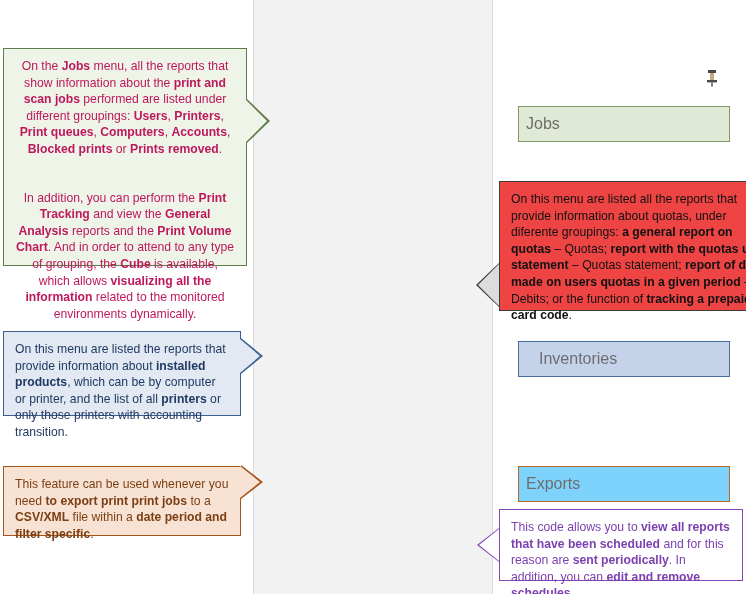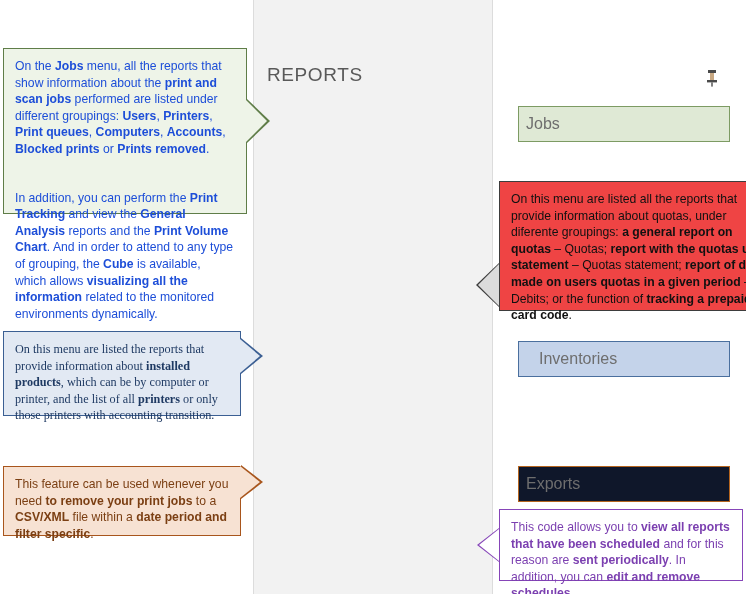--- a/index.html
+++ b/index.html
@@ -61,37 +61,37 @@
     position:absolute;left:264px;width:212px;height:36px;
     box-sizing:border-box;
     border-width:1px;border-style:solid;
     font-size:16px;color:#6e6e6e;
     display:flex;align-items:center;
     padding-left:7px;
   }
   #menu-jobs      {top:106px;background:#dfe9d5;border-color:#7d9b63;}
   #menu-quotas    {top:268px;background:#cdcdcd;border-color:#3d3d3d;}
   #menu-inventories{top:341px;background:#c4d3ea;border-color:#4a6f9e;padding-left:20px;}
-  #menu-exports   {top:466px;background:#0f172a;border-color:#b5651f;text-align:center;}
+  #menu-exports   {top:466px;background:#7dd3fc;border-color:#b5651f;text-align:center;}
   #menu-scheduling{top:543px;background:#dcc8e8;border-color:#8645b8;}
 
   
   .callout{
     position:absolute;box-sizing:border-box;
     border-width:1px;border-style:solid;
     font-size:12.2px;line-height:16.6px;
     padding:9px 11px 8px 11px;
   }
   .callout b{font-weight:bold;}
   .tail{position:absolute;width:0;height:0;}
 
   
   #callout-jobs{
-    left:3px;top:48px;width:244px;height:166px;
-    background:#eef4e8;border-color:#5f7d48;color:#1d4ed8;
+    left:3px;top:48px;width:244px;height:218px;
+    background:#eef4e8;border-color:#5f7d48;color:#be185d;text-align:center;
   }
   #tail-jobs-outer{
     left:247px;top:99px;
     border-top:22px solid transparent;border-bottom:22px solid transparent;
     border-left:23px solid #5f7d48;
   }
   #tail-jobs-inner{
     left:246px;top:100px;
     border-top:21px solid transparent;border-bottom:21px solid transparent;
     border-left:21px solid #eef4e8;
@@ -110,21 +110,21 @@
   }
   #tail-quotas-inner{
     left:478px;top:264px;
     border-top:21px solid transparent;border-bottom:21px solid transparent;
     border-right:21px solid #dcdcdc;
   }
 
   
   #callout-inventories{
     left:3px;top:331px;width:238px;height:85px;
-    background:#e2e9f3;border-color:#3b5f93;color:#1f3a63;font-family:Liberation Serif, serif;
+    background:#e2e9f3;border-color:#3b5f93;color:#1f3a63;
   }
   #tail-inv-outer{
     left:241px;top:338px;
     border-top:18px solid transparent;border-bottom:18px solid transparent;
     border-left:22px solid #3b5f93;
   }
   #tail-inv-inner{
     left:240px;top:339px;
     border-top:17px solid transparent;border-bottom:17px solid transparent;
     border-left:20px solid #e2e9f3;
@@ -163,21 +163,20 @@
   }
 </style>
 </head>
 <body>
 
 <div class="stage">
 
   <div id="app-panel">
 
 
-    <div id="reports-title">REPORTS</div>
 
     <span id="pin-icon">
       <svg width="16" height="18" viewBox="0 0 16 18">
         <rect x="4" y="1" width="8" height="3" fill="#4a4a4a"></rect>
         <rect x="6" y="4" width="4" height="7" fill="#c8a882"></rect>
         <rect x="3" y="11" width="10" height="2.4" fill="#4a4a4a"></rect>
         <rect x="7.3" y="13.4" width="1.4" height="4.2" fill="#4a4a4a"></rect>
       </svg>
     </span>
 
@@ -211,21 +210,21 @@
   <div class="tail" id="tail-quotas-outer"></div>
   <div class="tail" id="tail-quotas-inner"></div>
 
   <div class="callout" id="callout-inventories">
     <div><span>On this menu are listed the reports that provide information about </span><b>installed products</b><span>, which can be by computer or printer, and the list of all </span><b>printers</b><span> or only those printers with accounting transition.</span></div>
   </div>
   <div class="tail" id="tail-inv-outer"></div>
   <div class="tail" id="tail-inv-inner"></div>
 
   <div class="callout" id="callout-exports">
-    <div><span>This feature can be used whenever you need </span><b>to remove your print jobs</b><span> to a </span><b>CSV/XML</b><span> file within a </span><b>date period and filter specific</b><span>.</span></div>
+    <div><span>This feature can be used whenever you need </span><b>to export print print jobs</b><span> to a </span><b>CSV/XML</b><span> file within a </span><b>date period and filter specific</b><span>.</span></div>
   </div>
   <div class="tail" id="tail-exp-outer"></div>
   <div class="tail" id="tail-exp-inner"></div>
 
   <div class="callout" id="callout-scheduling">
     <div><span>This code allows you to </span><b>view all reports that have been scheduled</b><span> and for this reason are </span><b>sent periodically</b><span>. In addition, you can </span><b>edit and remove schedules</b><span>.</span></div>
   </div>
   <div class="tail" id="tail-sch-outer"></div>
   <div class="tail" id="tail-sch-inner"></div>
 

